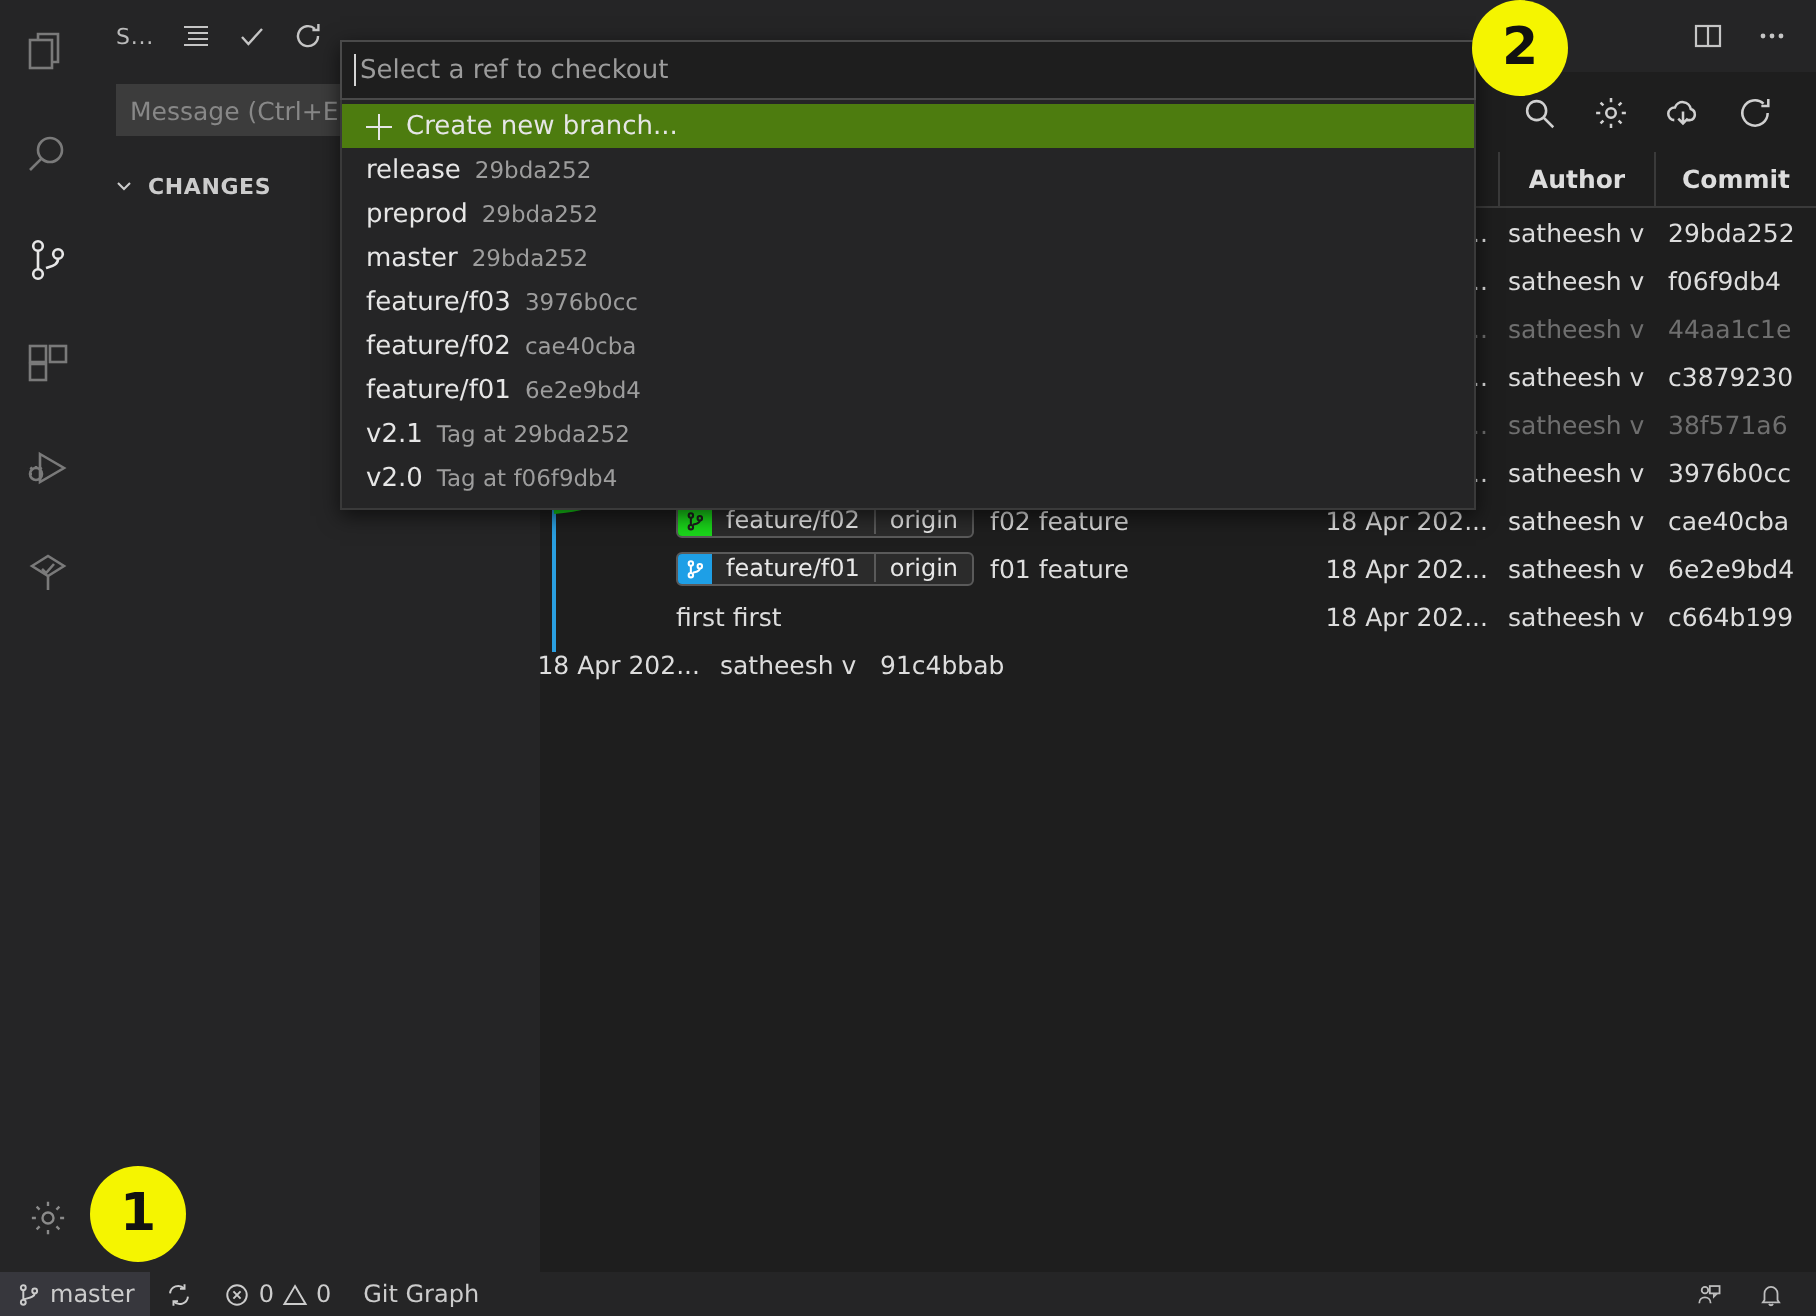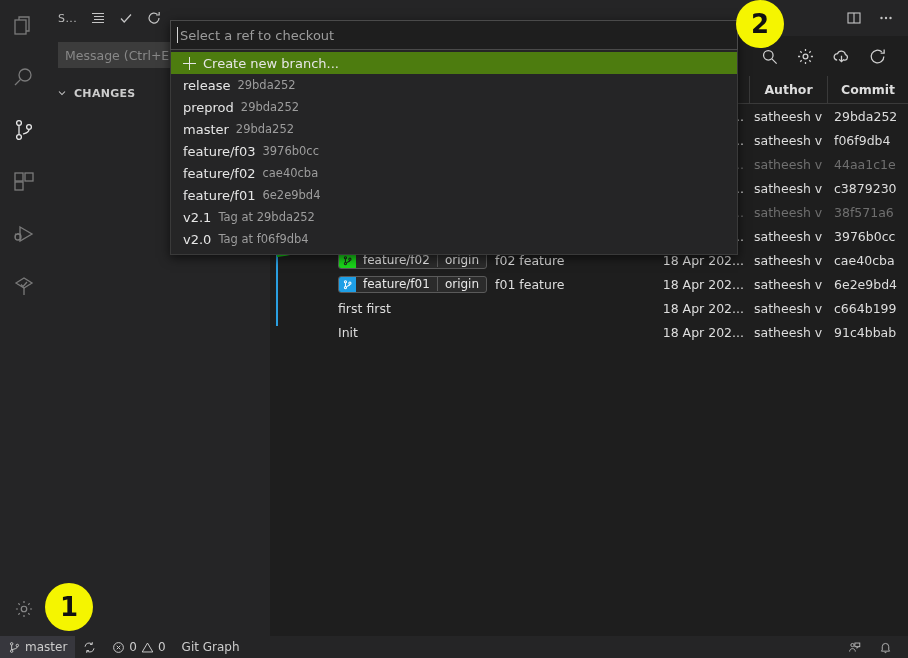--- a/index.html
+++ b/index.html
@@ -444,23 +444,20 @@
         </div>
         <div class="gg-row">
           <div class="c-desc">
               <span class="subject">first first</span>
             </div>
           <div class="c-date">18 Apr 202...</div>
           <div class="c-auth">satheesh v</div>
           <div class="c-comm">c664b199</div>
         </div>
         <div class="gg-row">
-          <div class="c-desc">
-              <span class="subject">Init</span>
-            </div>
           <div class="c-date">18 Apr 202...</div>
           <div class="c-auth">satheesh v</div>
           <div class="c-comm">91c4bbab</div>
         </div>
       </div>
     </div>
   </div>
 
   <div class="quickinput">
     <div class="qi-box">

